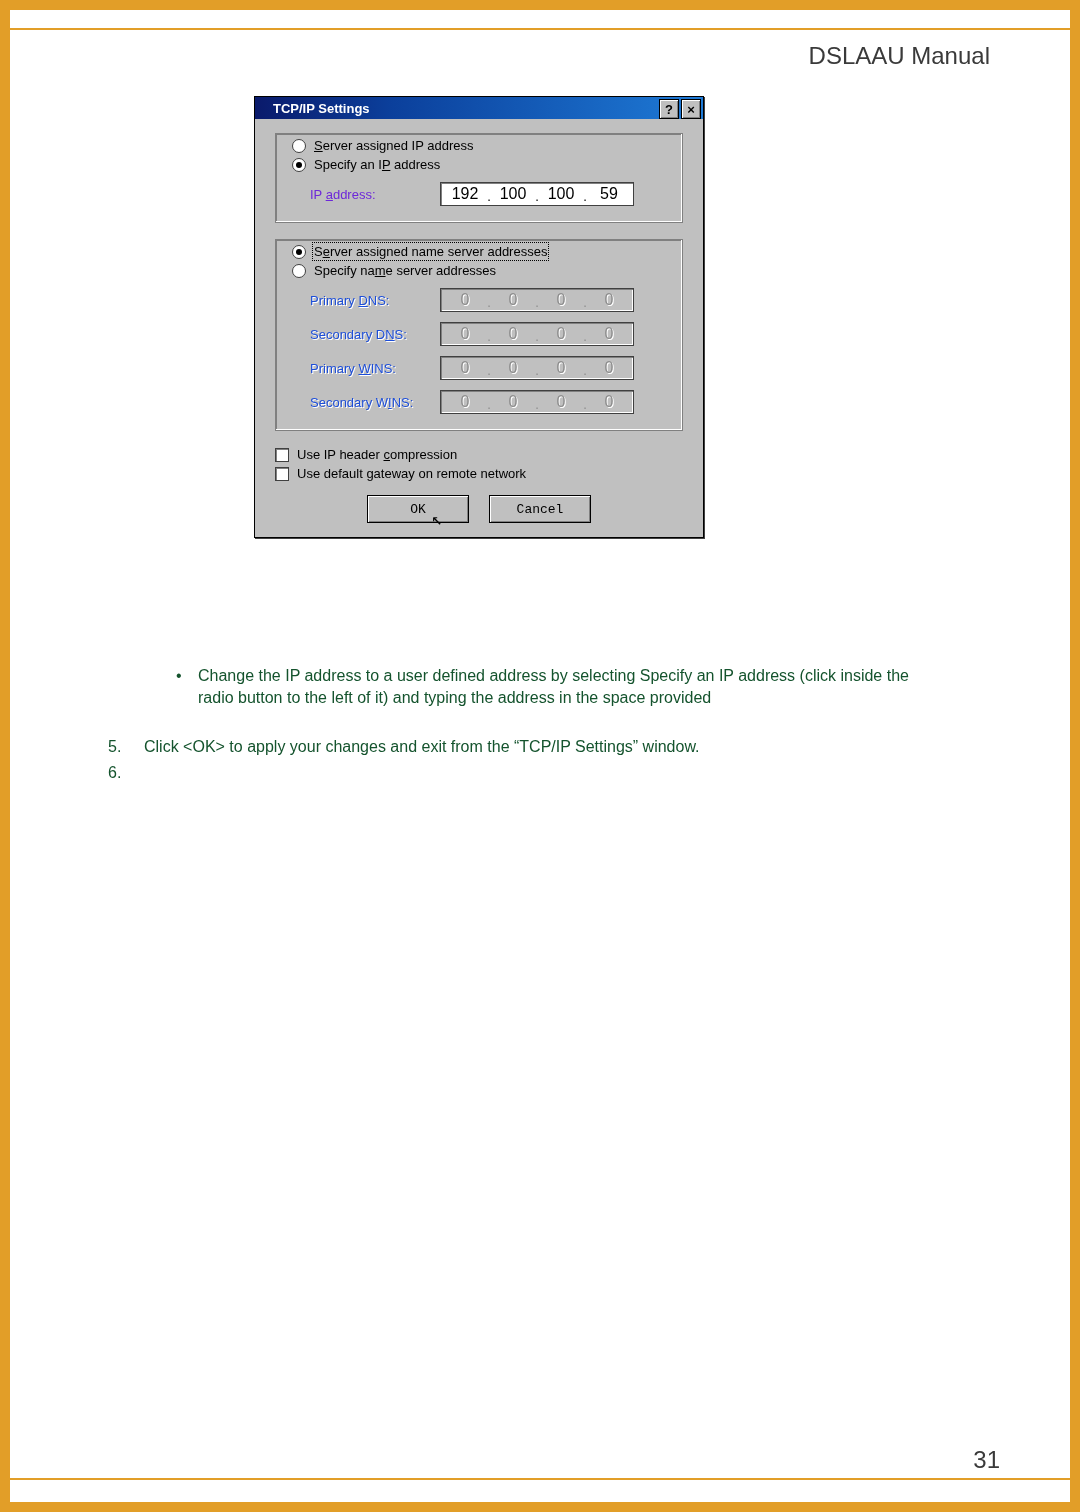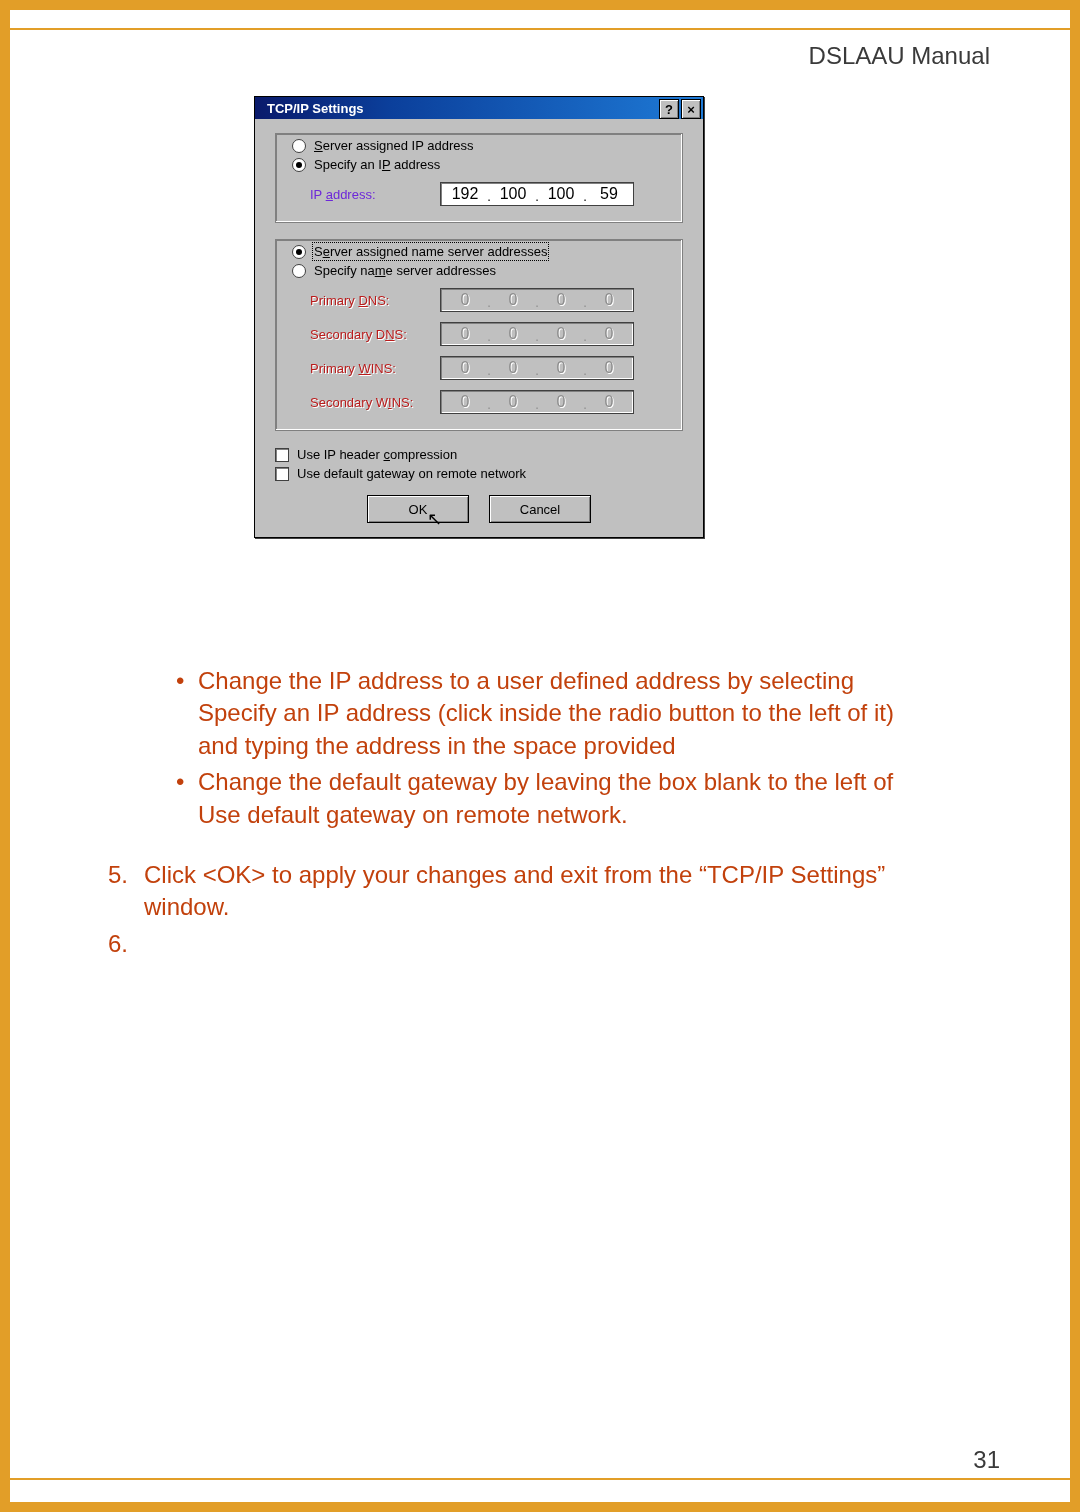--- a/index.html
+++ b/index.html
@@ -63,21 +63,21 @@
     font-size: 13px;
   }
   .titlebar {
     height: 22px;
     background: linear-gradient(to right, #0a1a6b 0%, #0b3f9b 30%, #1e7ad6 100%);
     color: #fff;
     font-weight: bold;
     font-size: 13px;
     display: flex;
     align-items: center;
-    padding-left: 12px;
+    padding-left: 18px;
     position: relative;
   }
   .titlebar .buttons {
     position: absolute;
     right: 2px;
     top: 2px;
     display: flex;
   }
   .titlebar .tb-btn {
     width: 18px;
@@ -135,21 +135,21 @@
   }
   .field-row {
     display: flex;
     align-items: center;
     margin: 10px 0 0 18px;
   }
   .field-label {
     width: 130px;
     color: #6d28d9;
   }
-  .field-label.disabled { color: #b91c1c; text-shadow: 1px 1px 0 #fff; }
+  .field-label.disabled { color: #1d4ed8; text-shadow: 1px 1px 0 #fff; }
   .ip-box {
     display: flex;
     align-items: center;
     border: 1px solid #404040;
     background: #fff;
     box-shadow: inset 1px 1px 0 #808080, inset -1px -1px 0 #fff;
     height: 22px;
     padding: 0 4px;
   }
   .ip-box.disabled { background: #c0c0c0; }
@@ -172,20 +172,21 @@
   .dotted-focus {
     outline: 1px dotted #000;
     outline-offset: 1px;
   }
 
   .btn-row {
     display: flex;
     justify-content: center;
     gap: 20px;
     margin-top: 14px;
+    font-family: Liberation Mono, monospace;
   }
   .win-btn {
     width: 100px;
     height: 26px;
     background: #c0c0c0;
     border: 1px solid #000;
     box-shadow: inset 1px 1px 0 #fff, inset -1px -1px 0 #808080;
     display: flex;
     align-items: center;
     justify-content: center;
@@ -204,23 +205,23 @@
   .underline-letter {
     text-decoration: underline;
   }
 
   
   .content {
     position: absolute;
     top: 655px;
     left: 98px;
     width: 820px;
-    font-size: 24px;
+    font-size: 16px;
     line-height: 1.35;
-    color: #c2410c;
+    color: #14532d;
   }
   .bullets {
     list-style: none;
     padding: 0;
     margin: 0 0 28px 68px;
   }
   .bullets li {
     position: relative;
     padding-left: 22px;
     margin-bottom: 4px;
@@ -366,21 +367,20 @@
           <div class="win-btn">
             <span>Cancel</span>
           </div>
         </div>
       </div>
     </div>
 
     <div class="content">
       <ul class="bullets">
         <li>Change the IP address to a user defined address by selecting Specify an IP address (click inside the radio button to the left of it) and typing the address in the space provided</li>
-        <li>Change the default gateway by leaving the box blank to the left of Use default gateway on remote network.</li>
       </ul>
       <ol class="steps">
         <li>
           <span class="num">5.</span>
           <span>Click &lt;OK&gt; to apply your changes and exit from the “TCP/IP Settings” window.</span>
         </li>
         <li>
           <span class="num">6.</span>
         </li>
       </ol>

